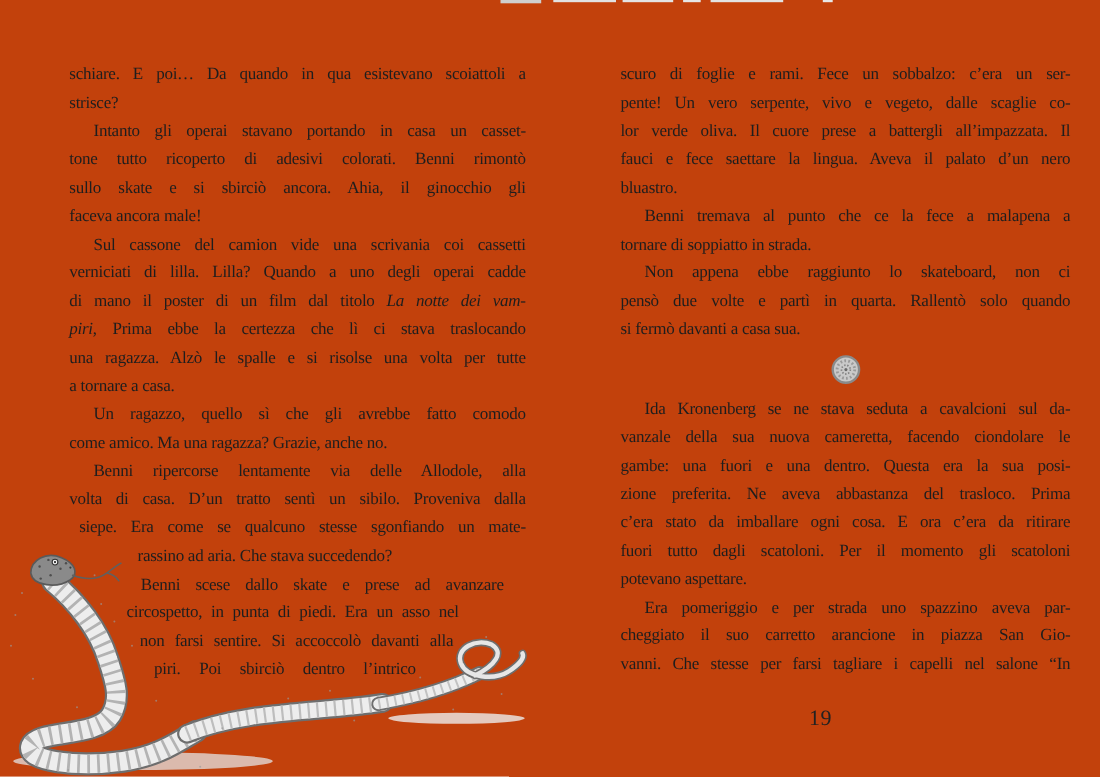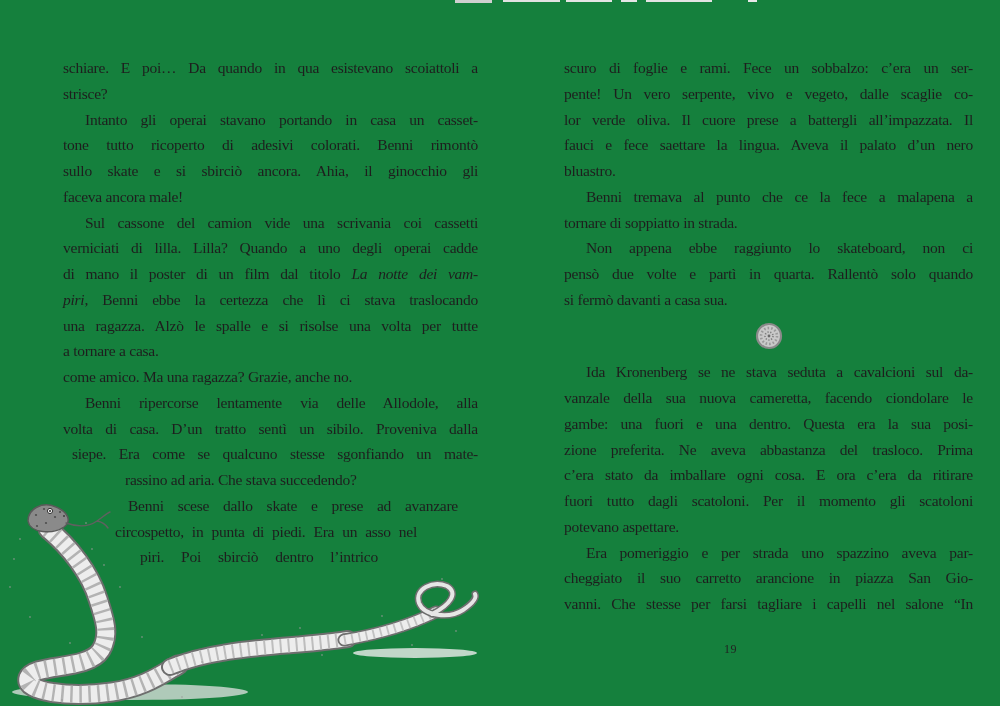--- a/index.html
+++ b/index.html
@@ -1,28 +1,28 @@
 <!DOCTYPE html>
 <html><head>
 <meta charset="utf-8">
 <style>
   html,body{margin:0;padding:0;}
   body{width:1000px;height:706px;background:#ffffff;font-family:"Liberation Serif","DejaVu Serif",serif;}
-  .book-page{position:relative;width:1000px;height:706px;background:#15803d;overflow:hidden;}
+  .book-page{position:relative;width:1000px;height:706px;background:#c2410c;overflow:hidden;}
   .top-artifact{position:absolute;top:0;}
   .column{position:absolute;top:55px;}
   #col-left{left:63px;width:415px;}
   #col-right{left:564px;width:409px;}
   .line{height:25.75px;line-height:25.75px;font-size:15.5px;letter-spacing:-0.25px;
         color:#1e1e1e;text-align:justify;text-align-last:justify;white-space:normal;}
   .line.last{text-align:left;text-align-last:auto;}
   .line i{font-style:italic;}
   .ornament-block{height:46.75px;display:flex;align-items:center;justify-content:center;}
-  .page-number{position:absolute;left:724px;top:642px;width:92px;
-        font-size:12px;color:#222;letter-spacing:0.5px;}
+  .page-number{position:absolute;left:700px;top:642px;width:92px;text-align:center;
+        font-size:20px;color:#222;letter-spacing:0.5px;}
   .snake-svg{position:absolute;left:0;top:495px;}
 </style>
 </head>
 <body>
 
 <div class="book-page">
 
   <div id="artifacts">
       <div class="top-artifact" style="left: 455px; width: 37px; height: 3px; background: rgb(207, 207, 207);"></div>
       <div class="top-artifact" style="left: 503px; width: 57px; height: 2px; background: rgb(226, 226, 226);"></div>
@@ -35,30 +35,32 @@
   <div class="column" id="col-left">
       <div class="line"><span>schiare. E poi… Da quando in qua esistevano scoiattoli a</span></div>
       <div class="line last"><span>strisce?</span></div>
       <div class="line" style="padding-left: 22px;"><span>Intanto gli operai stavano portando in casa un casset-</span></div>
       <div class="line"><span>tone tutto ricoperto di adesivi colorati. Benni rimontò</span></div>
       <div class="line"><span>sullo skate e si sbirciò ancora. Ahia, il ginocchio gli</span></div>
       <div class="line last"><span>faceva ancora male!</span></div>
       <div class="line" style="padding-left: 22px;"><span>Sul cassone del camion vide una scrivania coi cassetti</span></div>
       <div class="line"><span>verniciati di lilla. Lilla? Quando a uno degli operai cadde</span></div>
       <div class="line"><span>di mano il poster di un film dal titolo </span><i>La notte dei vam-</i></div>
-      <div class="line"><i>piri</i><span>, Benni ebbe la certezza che lì ci stava traslocando</span></div>
+      <div class="line"><i>piri</i><span>, Prima ebbe la certezza che lì ci stava traslocando</span></div>
       <div class="line"><span>una ragazza. Alzò le spalle e si risolse una volta per tutte</span></div>
       <div class="line last"><span>a tornare a casa.</span></div>
+      <div class="line" style="padding-left: 22px;"><span>Un ragazzo, quello sì che gli avrebbe fatto comodo</span></div>
       <div class="line last"><span>come amico. Ma una ragazza? Grazie, anche no.</span></div>
       <div class="line" style="padding-left: 22px;"><span>Benni ripercorse lentamente via delle Allodole, alla</span></div>
       <div class="line"><span>volta di casa. D’un tratto sentì un sibilo. Proveniva dalla</span></div>
       <div class="line" style="margin-left: 9px;"><span>siepe. Era come se qualcuno stesse sgonfiando un mate-</span></div>
       <div class="line last" style="margin-left: 62px;"><span>rassino ad aria. Che stava succedendo?</span></div>
       <div class="line" style="margin-left: 65px; margin-right: 20px;"><span>Benni scese dallo skate e prese ad avanzare</span></div>
       <div class="line" style="margin-left: 52px; margin-right: 61px;"><span>circospetto, in punta di piedi. Era un asso nel</span></div>
+      <div class="line" style="margin-left: 64px; margin-right: 66px;"><span>non farsi sentire. Si accoccolò davanti alla</span></div>
       <div class="line" style="margin-left: 77px; margin-right: 100px;"><span>piri. Poi sbirciò dentro l’intrico</span></div>
     </div>
   <div class="column" id="col-right">
       <div class="line"><span>scuro di foglie e rami. Fece un sobbalzo: c’era un ser-</span></div>
       <div class="line"><span>pente! Un vero serpente, vivo e vegeto, dalle scaglie co-</span></div>
       <div class="line"><span>lor verde oliva. Il cuore prese a battergli all’impazzata. Il</span></div>
       <div class="line"><span>fauci e fece saettare la lingua. Aveva il palato d’un nero</span></div>
       <div class="line last"><span>bluastro.</span></div>
       <div class="line" style="padding-left: 22px;"><span>Benni tremava al punto che ce la fece a malapena a</span></div>
       <div class="line last"><span>tornare di soppiatto in strada.</span></div>

